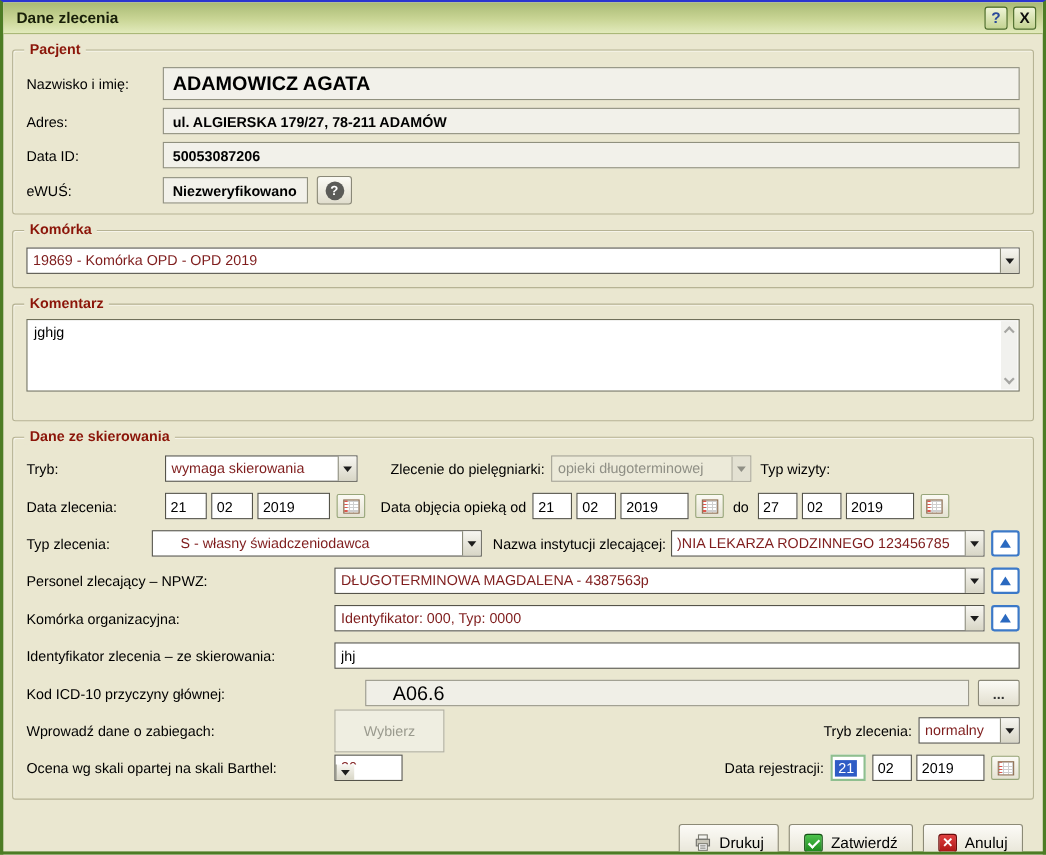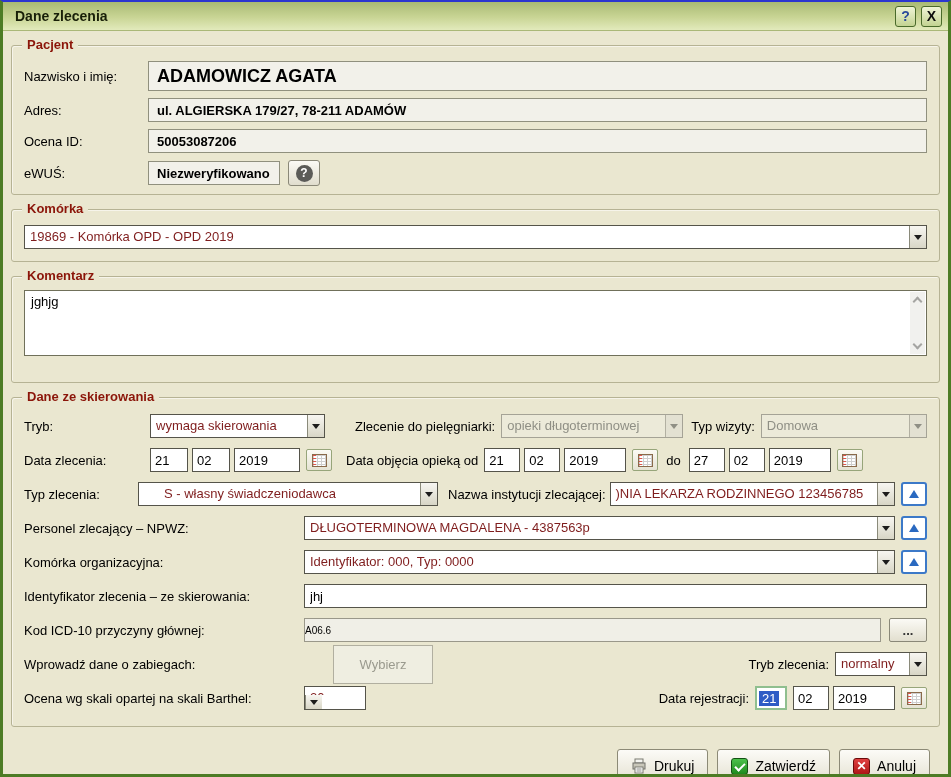--- a/index.html
+++ b/index.html
@@ -93,29 +93,29 @@
       repeating-linear-gradient(to right, #cfcfcf 0 1px, transparent 1px 4px),
       repeating-linear-gradient(to bottom, #cfcfcf 0 1px, transparent 1px 3px);
     background-size: 3px 100%, 100% 100%, 100% 100%;
     background-repeat: no-repeat, repeat, repeat; }
 
   .btn-up { width:26px; height:24px; margin-left:6px; flex:none; background:#fff; border:2px solid #3c79c8;
             border-radius:3px; display:flex; align-items:center; justify-content:center; }
   .arr-up { width:0; height:0; border:5px solid transparent; border-bottom:8px solid #2a69c0; margin-top:-5px; }
 
   .field-ro { background:#f0efe7; border:1px solid #9a988a; height:24px; display:flex; align-items:center;
-              font-size:10px; padding:0 0; }
+              font-size:18px; padding:0 24px;margin-left:28px; }
   .input-txt { height:24px; border:1px solid #55544a; background:#fff; font-size:13px; font-family:inherit; padding:2px 5px; }
   .flex1 { flex:1; min-width:0; }
 
   .btn-dots { width:38px; height:24px; margin-left:8px; flex:none; border:1px solid #8a8878; border-radius:2px;
               background:linear-gradient(#fbfaf5,#e2dfcf); font-size:13px; font-weight:bold; color:#333;
               display:flex; align-items:center; justify-content:center; }
   .btn-disabled { width:100px; height:39px; border:1px solid #b1afa0; background:#efeee1; color:#9a9a8e;
-                  font-size:13px; display:flex; align-items:center; justify-content:center;margin-left:29px; }
+                  font-size:13px; display:flex; align-items:center; justify-content:center; }
 
   .date-sel { width:32px; height:24px; border:2px solid #8fbf8f; background:#fff; display:flex;
               align-items:center; padding:0 2px; }
   .date-sel span { background:#2e5cc5; color:#fff; font-size:13px; padding:0 3px; }
 
   
   .footer { display:flex; justify-content:flex-end; gap:9px; padding:8px 10px 0; }
   .btn { height:28px; display:inline-flex; align-items:center; gap:7px; padding:16px 13px;
          background:linear-gradient(#fcfbf7,#e4e1d1); border:1px solid #8c8a76; border-radius:3px;
          font-size:14px; color:#000; }
@@ -145,21 +145,21 @@
       <div class="legend">Pacjent</div>
       <div class="prow">
         <div class="plabel">Nazwisko i imię:</div>
         <div class="pfield name">ADAMOWICZ AGATA</div>
       </div>
       <div class="prow">
         <div class="plabel">Adres:</div>
         <div class="pfield plain">ul. ALGIERSKA 179/27, 78-211 ADAMÓW</div>
       </div>
       <div class="prow">
-        <div class="plabel">Ocena ID:</div>
+        <div class="plabel">Data ID:</div>
         <div class="pfield plain">50053087206</div>
       </div>
       <div class="prow" style="margin-bottom:0;">
         <div class="plabel">eWUŚ:</div>
         <div class="pfield plain ewus-box">Niezweryfikowano</div>
         <div class="btn-help">
           <div class="qcircle">?</div>
         </div>
       </div>
     </div>
@@ -197,26 +197,20 @@
             </div>
         </div>
         <div class="lab" style="margin-left:30px;">Zlecenie do pielęgniarki:</div>
         <div class="combo disabled gap6" style="width:182px;">
           <div class="combo-text">opieki długoterminowej</div>
           <div class="combo-btn">
               <div class="arr-down"></div>
             </div>
         </div>
         <div class="lab gap8">Typ wizyty:</div>
-        <div class="combo disabled flex1 gap6">
-          <div class="combo-text">Domowa</div>
-          <div class="combo-btn">
-              <div class="arr-down"></div>
-            </div>
-        </div>
       </div>
 
       <div class="srow">
         <div class="lab lab-1">Data zlecenia:</div>
         <input class="date-in" value="21" style="">
         <input class="date-in gap4" value="02" style="">
         <input class="date-in yy gap4" value="2019" style="">
         <div class="btn-cal">
             <div class="cal-icon"></div>
           </div>

